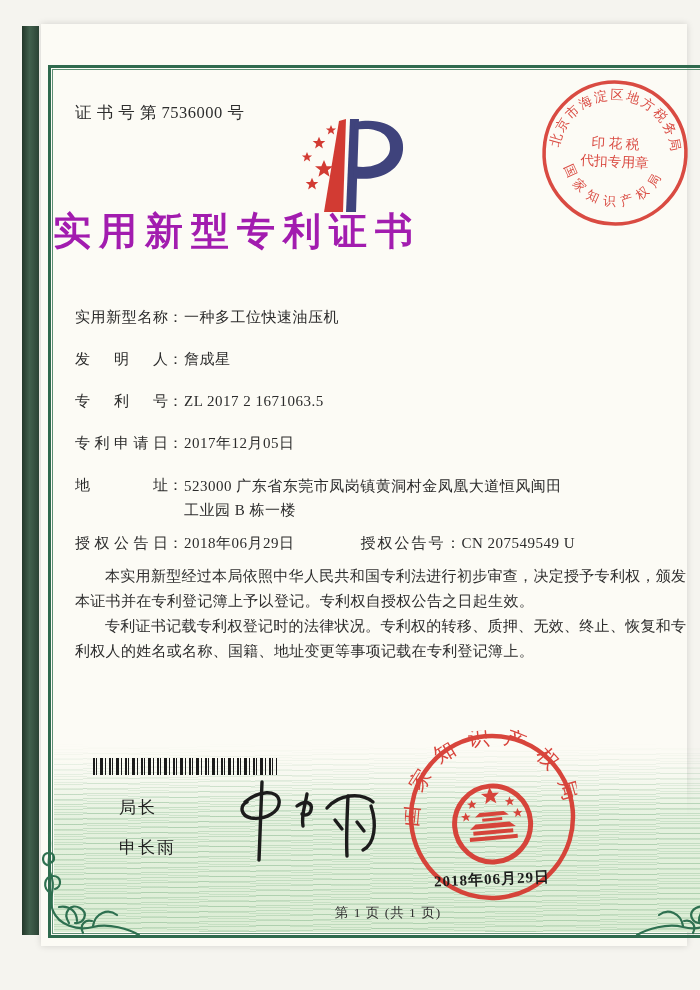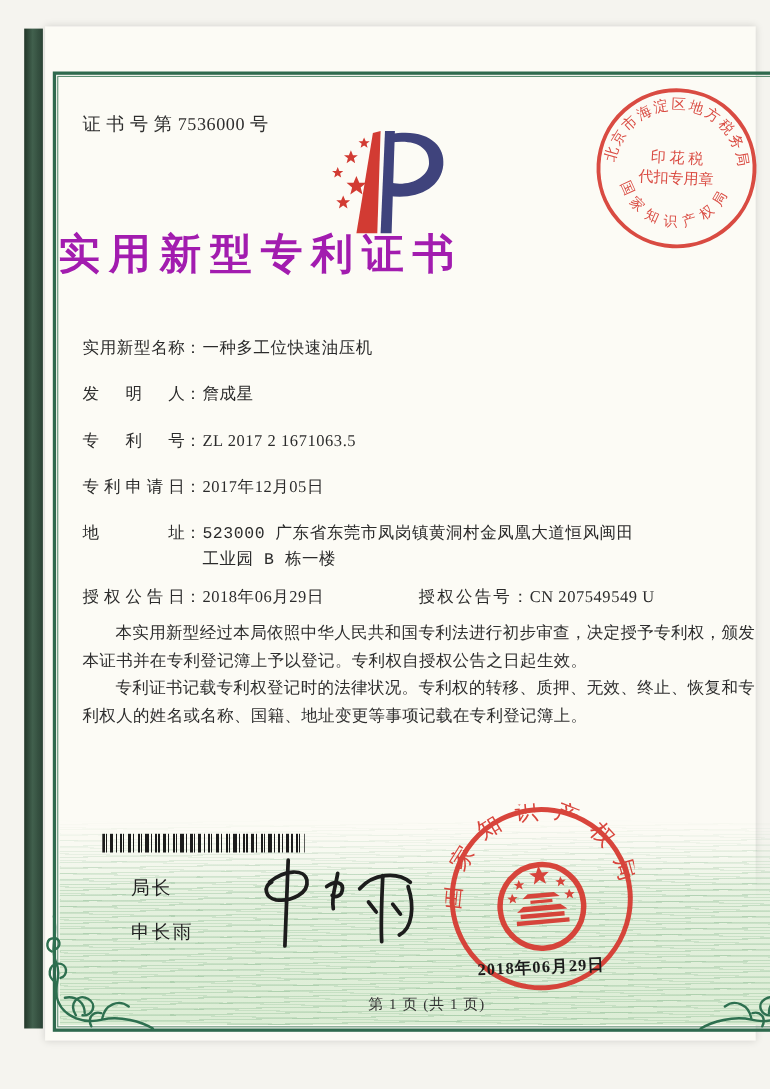--- a/index.html
+++ b/index.html
@@ -42,22 +42,22 @@
 
   .title { position:absolute; top:136px; left:0; width:100%; text-align:left;
            font-size:38px; font-weight:600; letter-spacing:8px; color:#a21caf; }
 
   .fields { position:absolute; left:22px; top:236px; right:26px; font-size:15px; }
   .frow { margin-bottom:19px; line-height:23px; white-space:nowrap; }
   .frow.addr { white-space:normal; margin-bottom:10px; }
   .flabel { display:inline-block; width:93px; text-align:justify; text-align-last:justify; vertical-align:top; }
   .fcolon { display:inline-block; width:16px; vertical-align:top; }
   .fvalue { letter-spacing:.5px; }
-  .addr-val { display:inline-block; vertical-align:top; line-height:24px; max-width:440px;font-family:Liberation Mono, monospace; }
-  .grant { margin-left:86px; }
+  .addr-val { display:inline-block; vertical-align:top; line-height:24px; max-width:440px; }
+  .grant { margin-left:66px; }
   .grant .glabel { letter-spacing:2px; }
 
   .paras { position:absolute; left:22px; right:22px; top:494px; font-size:15px; color:#2e2e2e; }
   .paras p { text-indent:2em; line-height:25px; letter-spacing:.3px; }
 
   .barcode { position:absolute; left:40px; top:688px; width:184px; height:17px;
     background:repeating-linear-gradient(90deg,
       #1b1b1b 0 2px, transparent 2px 3px,
       #1b1b1b 3px 4px, transparent 4px 7px,
       #1b1b1b 7px 10px, transparent 10px 12px,

